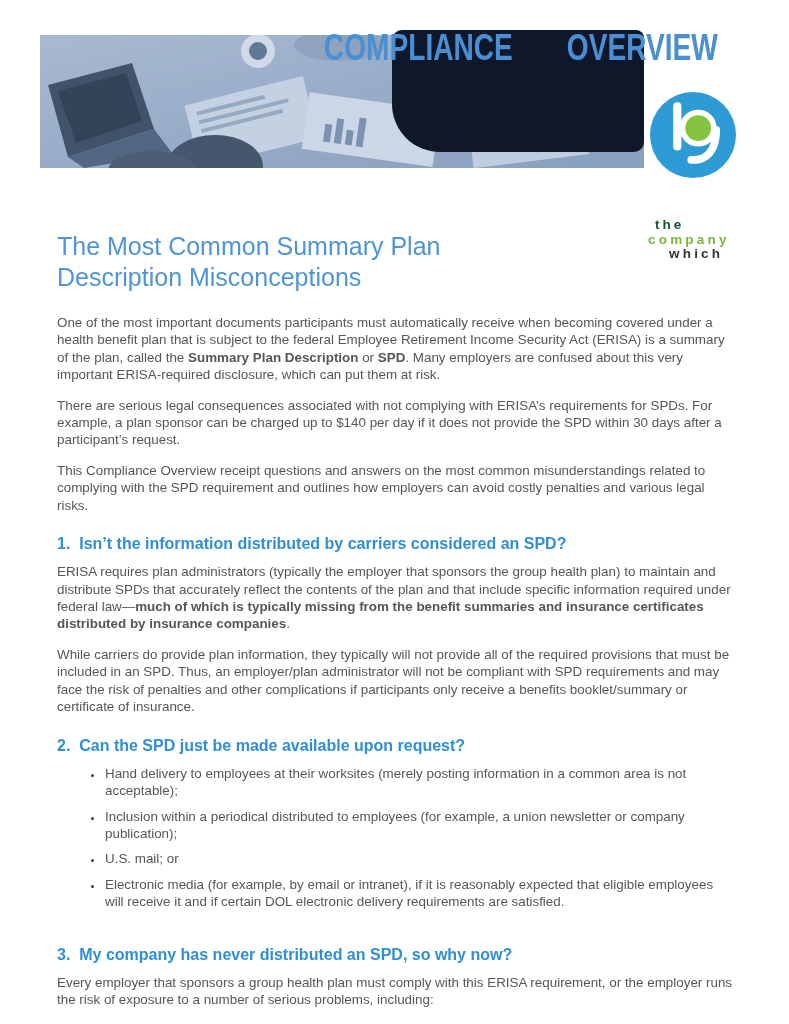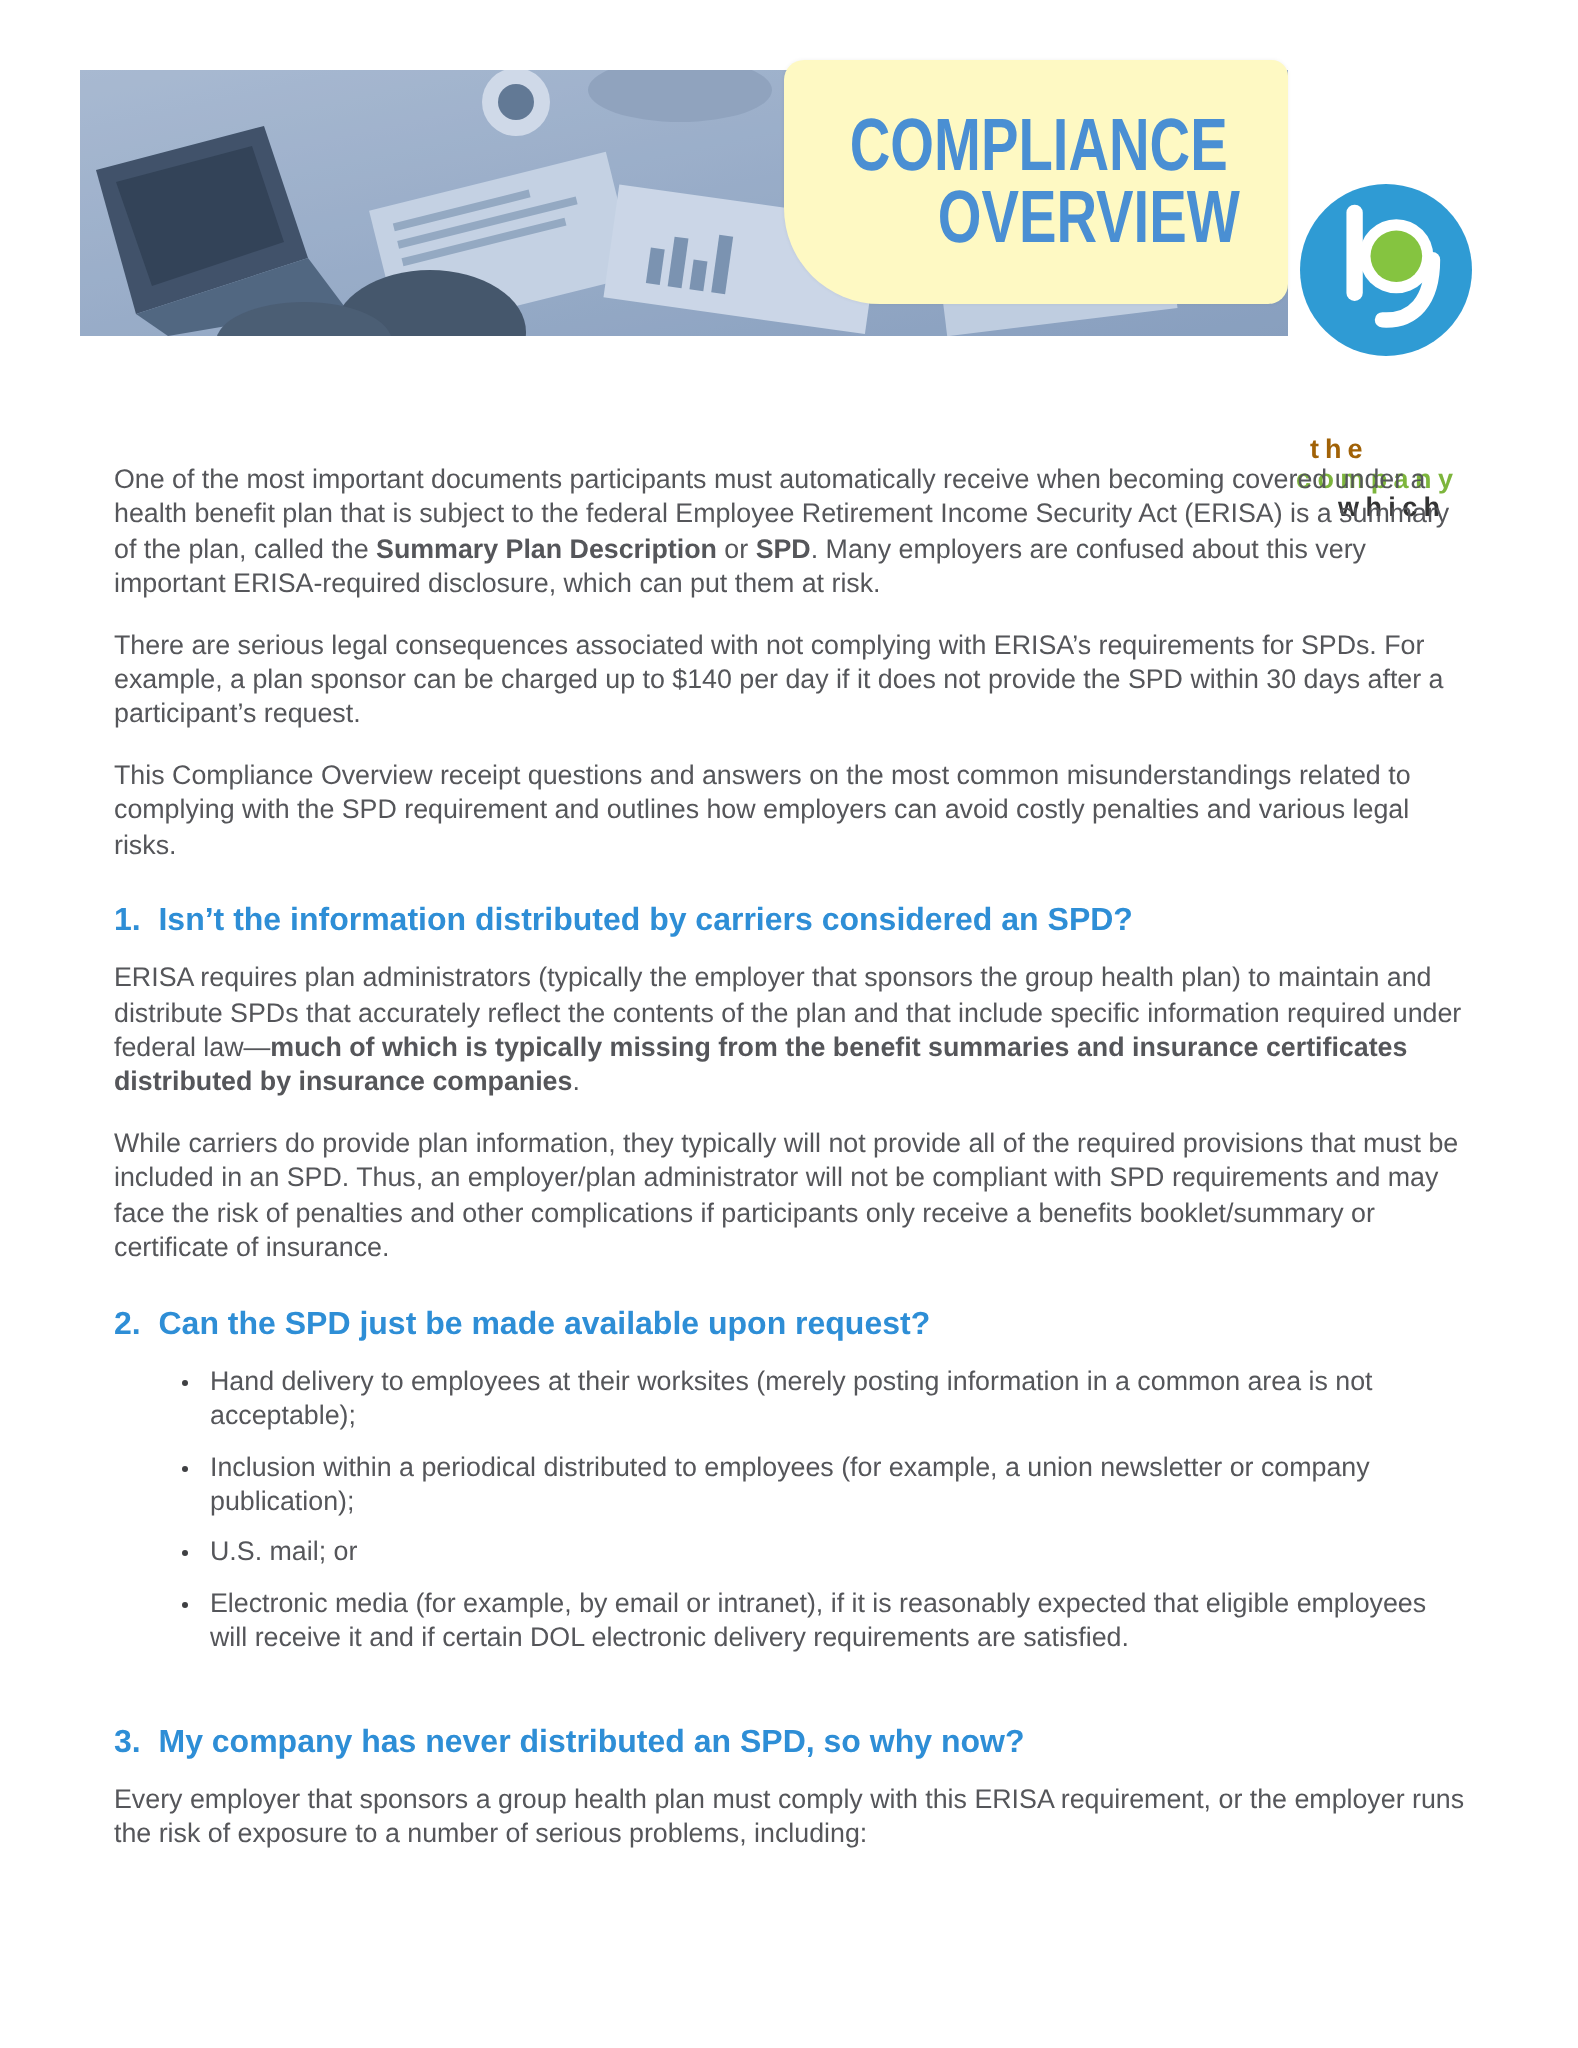--- a/index.html
+++ b/index.html
@@ -6,34 +6,34 @@
   body{
     width:789px;height:1024px;background:#ffffff;position:relative;overflow:hidden;
     font-family:"Liberation Sans","DejaVu Sans",sans-serif;
     -webkit-font-smoothing:antialiased;
   }
   
   .banner{position:absolute;left:40px;top:35px;width:604px;height:133px;}
   .banner svg{display:block;width:604px;height:133px;}
   .badge{
     position:absolute;top:-5px;right:0;width:252px;height:122px;
-    background:#fef9c3;border-radius:10px 8px 10px 48px;
-    display:flex;flex-direction:column;align-items:flex-end;justify-content:center;
+    background:#0f172a;border-radius:10px 8px 10px 48px;
+    display:flex;flex-direction:row;align-items:flex-start;justify-content:center;
     box-shadow:0 0 2px rgba(0,0,0,0.06);
   }
   .badge-line{
     color:#4a8fd3;font-weight:700;font-size:37px;line-height:0.98;
     letter-spacing:0px;transform:scaleX(0.76);transform-origin:center;
     white-space:nowrap;
   }
   
   .logo{position:absolute;left:648px;top:92px;width:106px;}
   .logo-mark{width:86px;height:86px;display:block;margin-left:2px;}
   .logo-words{margin-top:2px;font-size:13.5px;font-weight:600;line-height:1.0;}
-  .logo-the{color:#a16207;letter-spacing:3px;margin-left:7px;margin-top:40px;}
+  .logo-the{color:#14532d;letter-spacing:3px;margin-left:7px;margin-top:40px;}
   .logo-benefits{color:#7db53c;letter-spacing:3.2px;margin-top:1px;}
   .logo-group{color:#333333;letter-spacing:3.2px;margin-left:21px;margin-top:1px;}
   
   .doc{position:absolute;left:57px;top:231px;width:676px;color:#55565a;}
   .page-title{color:#4e94d6;font-size:25px;line-height:1.24;font-weight:400;margin-bottom:21px;}
   .para{font-size:13.4px;line-height:17.4px;margin:0 0 13px 0;text-align:left;}
   .para .bold{font-weight:700;}
   .sec-h{color:#2e8ed6;font-size:16px;font-weight:700;margin:20px 0 10px 0;line-height:1.2;}
   .sec-h.extra-top{margin-top:34px;}
   ul.blist{margin:4px 0 14px 0;padding-left:47px;}
@@ -110,20 +110,24 @@
     <path d="M 77,44 C 77,68 66,80 48,79" fill="none" stroke="#ffffff" stroke-width="9" stroke-linecap="round"></path>
   </svg>
   <div class="logo-words">
     <div class="logo-the">the</div>
     <div class="logo-benefits">company</div>
     <div class="logo-group">which</div>
   </div>
 </div>
 
 <div class="doc">
+  <div class="page-title">
+    <div>The Most Common Summary Plan</div>
+    <div>Description Misconceptions</div>
+  </div>
   <div>
       <p class="para"><span>One of the most important documents participants must automatically receive when becoming covered under a health benefit plan that is subject to the federal Employee Retirement Income Security Act (ERISA) is a summary of the plan, called the </span><span class="bold">Summary Plan Description</span><span> or </span><span class="bold">SPD</span><span>. Many employers are confused about this very important ERISA-required disclosure, which can put them at risk.</span></p>
       <p class="para"><span>There are serious legal consequences associated with not complying with ERISA’s requirements for SPDs. For example, a plan sponsor can be charged up to $140 per day if it does not provide the SPD within 30 days after a participant’s request.</span></p>
       <p class="para"><span>This Compliance Overview receipt questions and answers on the most common misunderstandings related to complying with the SPD requirement and outlines how employers can avoid costly penalties and various legal risks.</span></p>
       <h2 class="sec-h">1.&nbsp; Isn’t the information distributed by carriers considered an SPD?</h2>
       <p class="para"><span>ERISA requires plan administrators (typically the employer that sponsors the group health plan) to maintain and distribute SPDs that accurately reflect the contents of the plan and that include specific information required under federal law—</span><span class="bold">much of which is typically missing from the benefit summaries and insurance certificates distributed by insurance companies</span><span>.</span></p>
       <p class="para"><span>While carriers do provide plan information, they typically will not provide all of the required provisions that must be included in an SPD. Thus, an employer/plan administrator will not be compliant with SPD requirements and may face the risk of penalties and other complications if participants only receive a benefits booklet/summary or certificate of insurance.</span></p>
       <h2 class="sec-h">2.&nbsp; Can the SPD just be made available upon request?</h2>
       <ul class="blist">
         <li><span>Hand delivery to employees at their worksites (merely posting information in a common area is not acceptable);</span></li>

